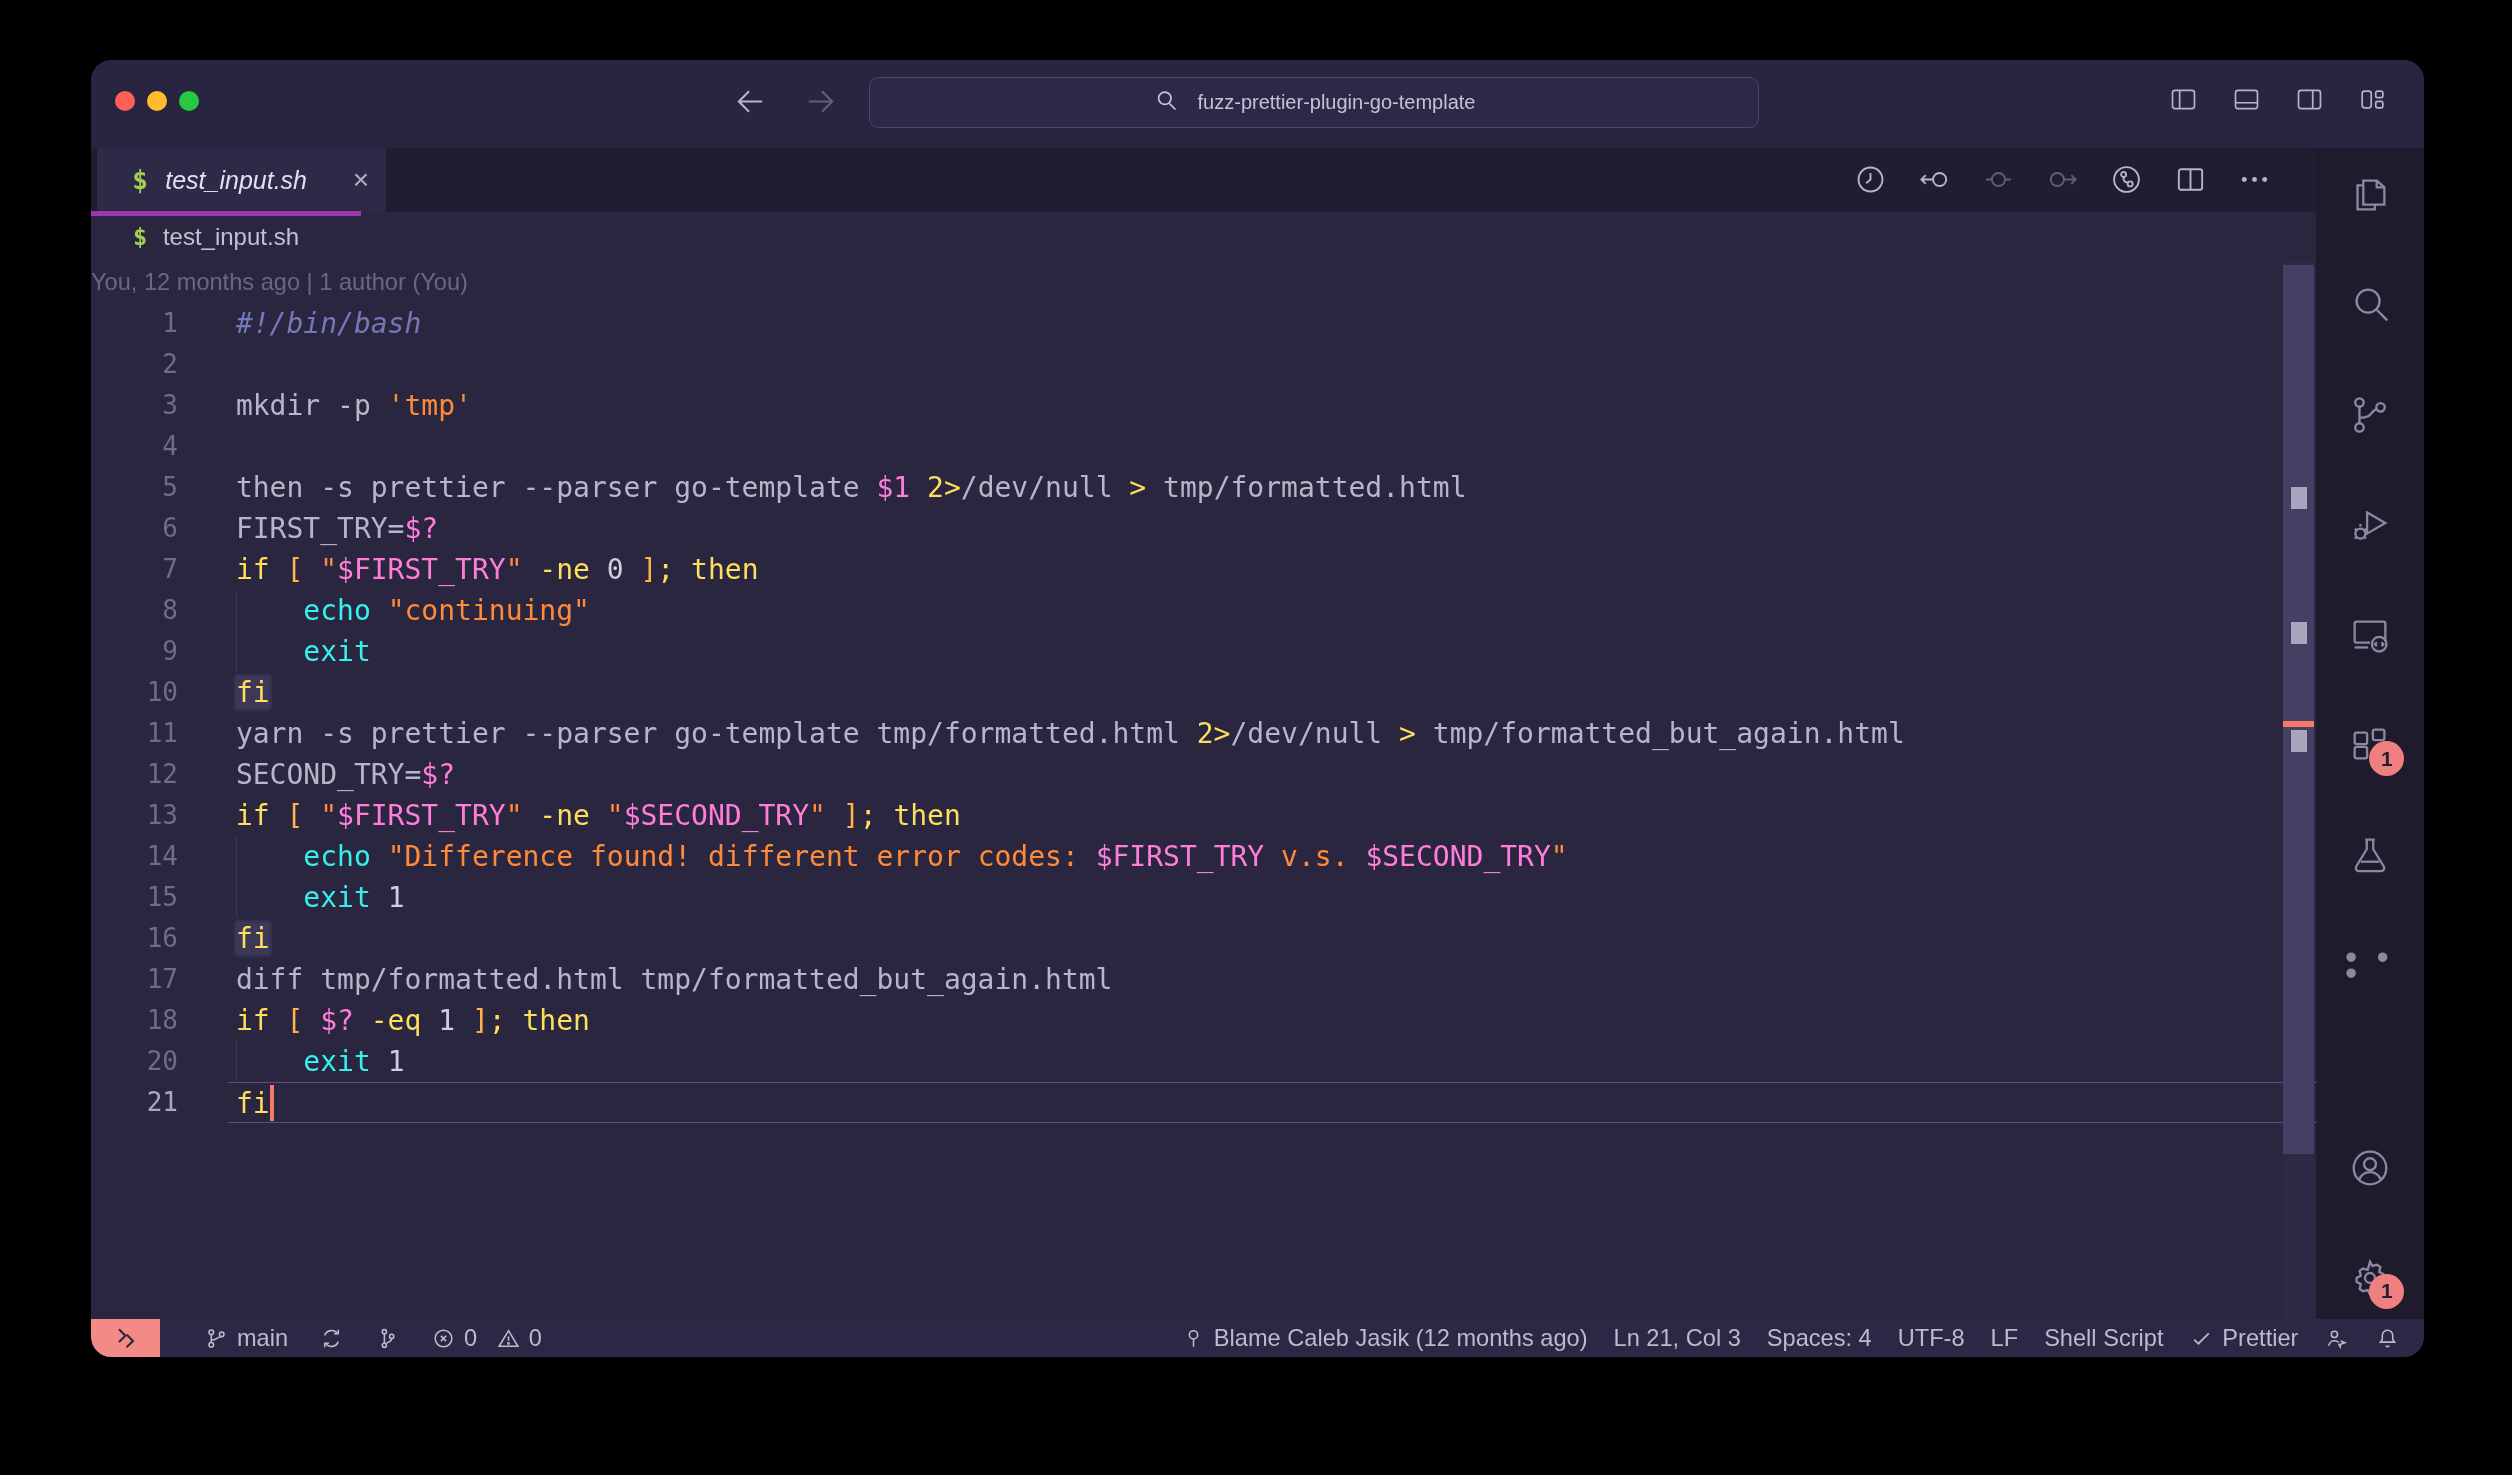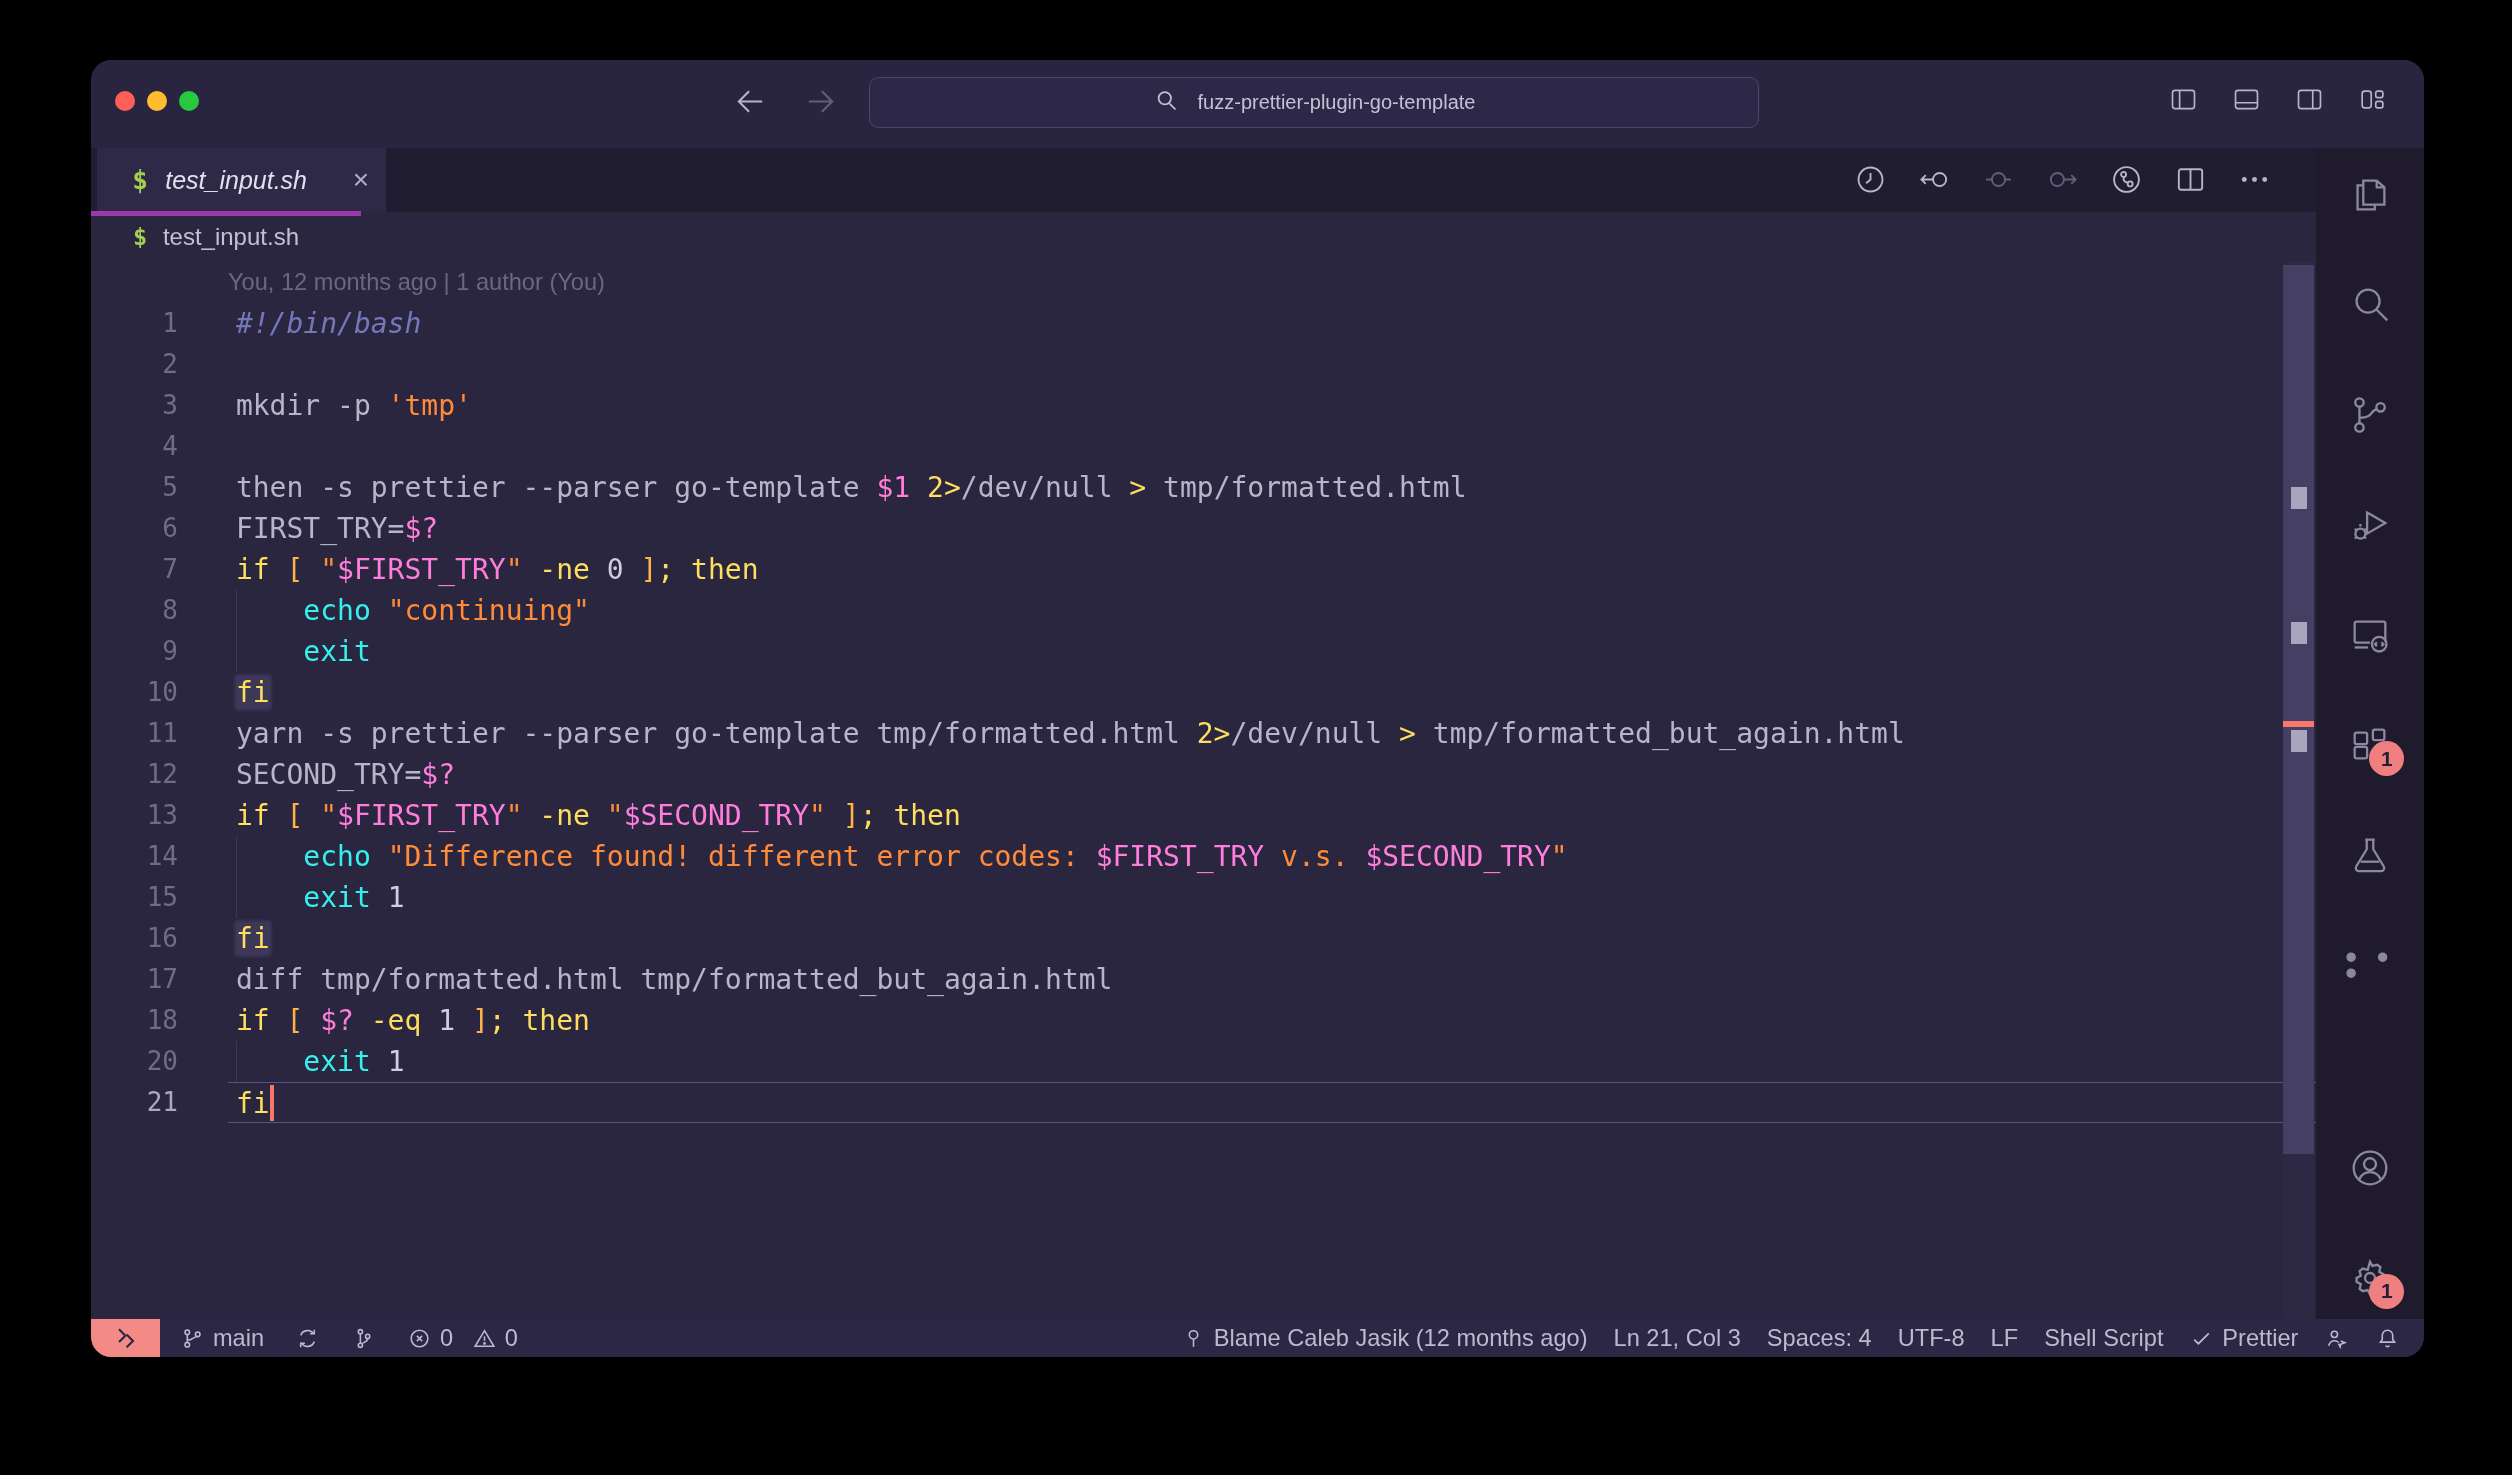--- a/index.html
+++ b/index.html
@@ -30,21 +30,21 @@
   .tab-underline{position:absolute;left:0;top:63px;width:270px;height:4.7px;background:#9c38ac;z-index:4;}
   .editor-actions{position:absolute;right:44px;top:14px;display:flex;gap:29px;align-items:center;}
   .editor-actions svg{width:35px;height:35px;}
   .breadcrumb{height:50px;background:#2a2640;display:flex;align-items:center;gap:15.7px;
     padding-left:42px;flex:0 0 auto;}
   .breadcrumb .shellicon{color:#a3ce50;font-family:"DejaVu Sans Mono",monospace;font-size:23.6px;font-weight:bold;}
   .breadcrumb .bc-name{color:#c3c0d2;font-size:24px;}
   
   .code-area{flex:1;background:#2a2640;position:relative;overflow:hidden;
     font-family:"DejaVu Sans Mono",monospace;font-size:28px;}
-  .blame-row{height:41px;line-height:41px;padding-left:137px;color:#6b6783;
+  .blame-row{height:41px;line-height:41px;color:#6b6783;
     font-family:"Liberation Sans",sans-serif;font-size:23.6px;}
   .code-line{display:flex;height:41px;line-height:41px;}
   .ln{width:137px;flex:0 0 auto;text-align:right;padding-right:50px;box-sizing:border-box;
     color:#6f6b89;font-size:26px;}
   .code-line.cur .ln{color:#aba7c0;}
   .lc{flex:1;position:relative;white-space:pre;padding-left:7.9px;box-sizing:border-box;}
   .code-line.cur .lc{border-top:1.6px solid #57517b;border-bottom:1.6px solid #57517b;}
   .tok-f{color:#b8b4c9;} .tok-c{color:#7578b8;font-style:italic;} .tok-s{color:#ff8b39;}
   .tok-v{color:#ff7edb;} .tok-k{color:#fede5d;} .tok-b{color:#ffb347;}
   .tok-n{color:#d0cde0;} .tok-e{color:#36f0ee;}
@@ -70,21 +70,21 @@
     background:#f08080;color:#231f35;font-size:21px;font-weight:bold;display:flex;
     align-items:center;justify-content:center;}
   .dots{color:#8d88a2;font-size:35px;letter-spacing:4.7px;line-height:15.7px;}
   
   .statusbar{height:38px;background:#2c2745;display:flex;align-items:center;flex:0 0 auto;
     color:#bdb9cf;font-size:23.6px;}
   .remote-btn{width:69px;height:38px;background:#f48a85;display:flex;align-items:center;
     justify-content:center;color:#2b2645;flex:0 0 auto;}
   .remote-btn svg{width:28px;height:28px;}
   .sb-item{display:flex;align-items:center;gap:7.9px;white-space:nowrap;}
-  .sb-left{display:flex;align-items:center;gap:31px;padding-left:20px;}
+  .sb-left{display:flex;align-items:center;gap:31px;padding-left:44px;}
   .sb-right{margin-left:auto;display:flex;align-items:center;gap:26px;padding-right:23.6px;}
   .sb-item svg{width:25px;height:25px;}
   .dim{color:#635e78 !important;}
   .icon-default{color:#b7b3c8;}
 </style>
 </head>
 <body>
 
 <div class="window">
 

